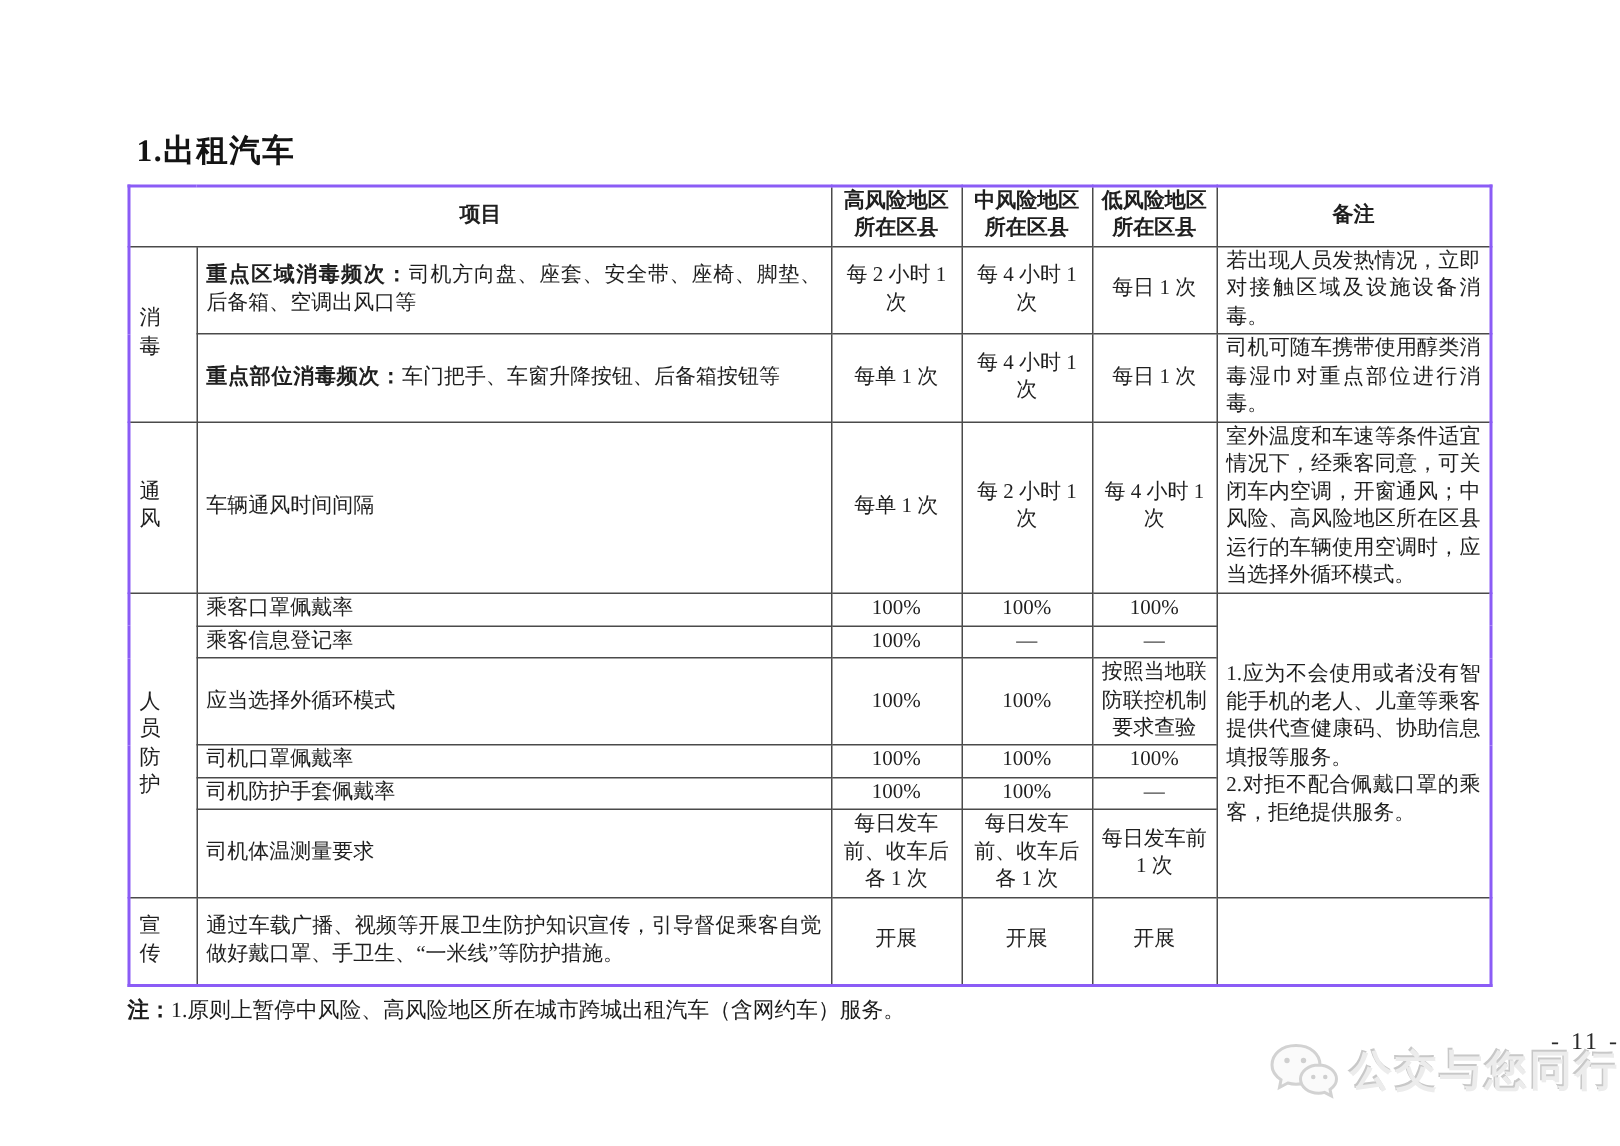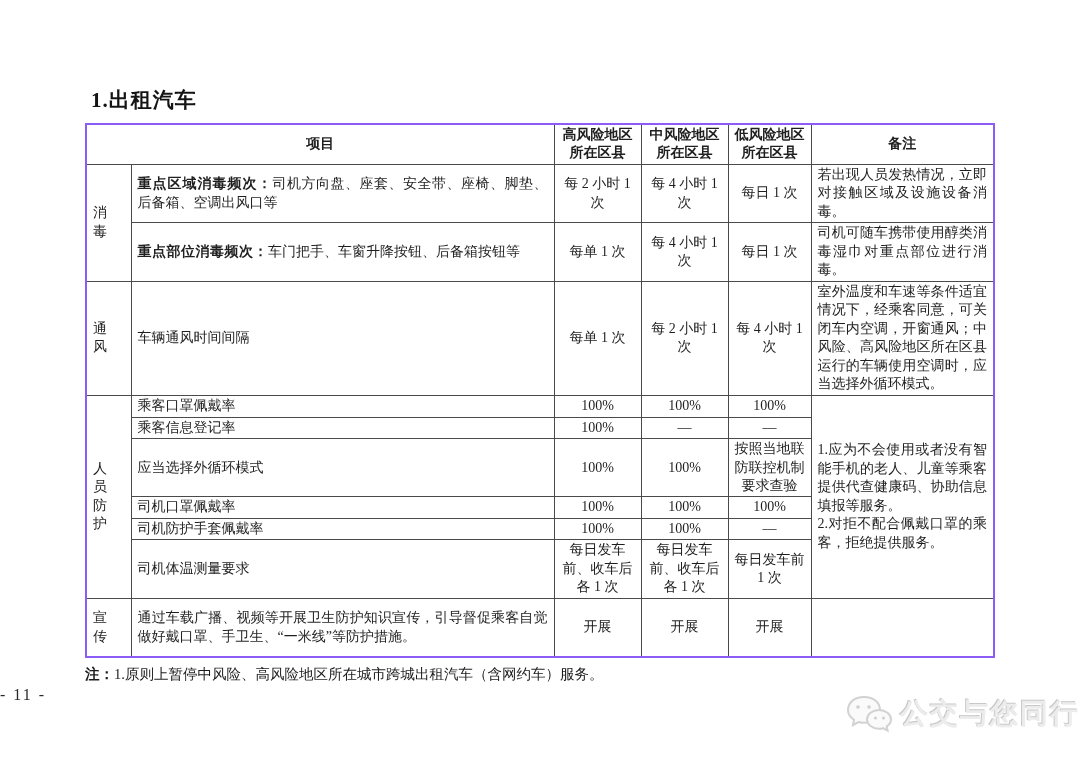--- a/index.html
+++ b/index.html
@@ -37,21 +37,21 @@
   tr.h102{height:102px;} tr.h22{height:22px;} tr.h21{height:21px;}
   tr.h46{height:46px;} tr.h20{height:20px;} tr.h50{height:50px;} tr.h42{height:59px;}
   .notes{
     margin-top:6px;font-size:14.5px;line-height:1.38;display:flex;
     color:#1c1c1c;
   }
   .notes .note-label{white-space:nowrap;font-weight:600;}
   .notes .note-body{flex:1;}
   .note-line{margin:0;}
   .page-number{
-    position:absolute;left:0;width:1080px;top:686px;text-align:left;
+    position:absolute;left:0;width:1080px;top:686px;text-align:right;
     font-size:16px;letter-spacing:2px;color:#2a2a2a;
   }
   .watermark{
     position:absolute;right:0;top:694px;display:flex;align-items:center;
     gap:8px;
   }
   .watermark .wm-text{
     font-size:28px;font-weight:bold;letter-spacing:2px;
     color:#ececec;
     text-shadow:-1px -1px 0 #c8c8c8, 1px 1px 1px #ffffff;

